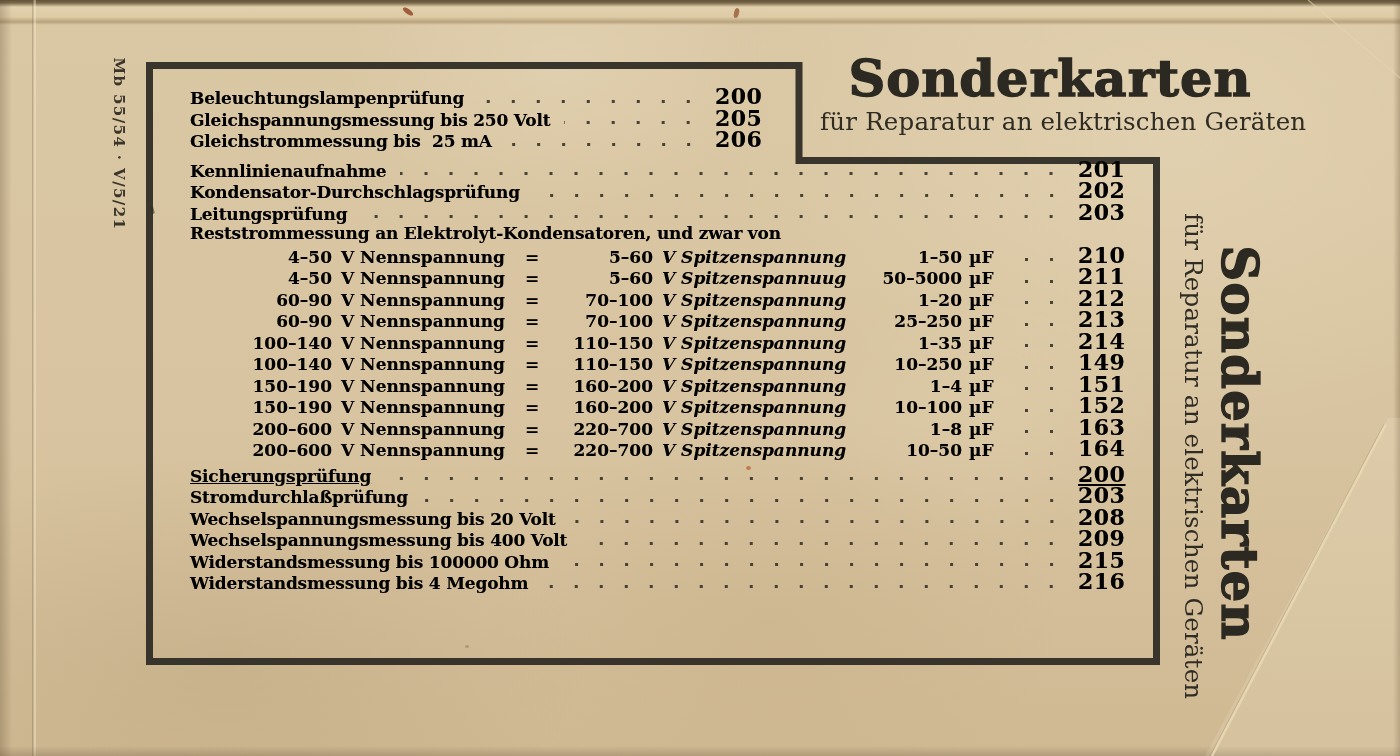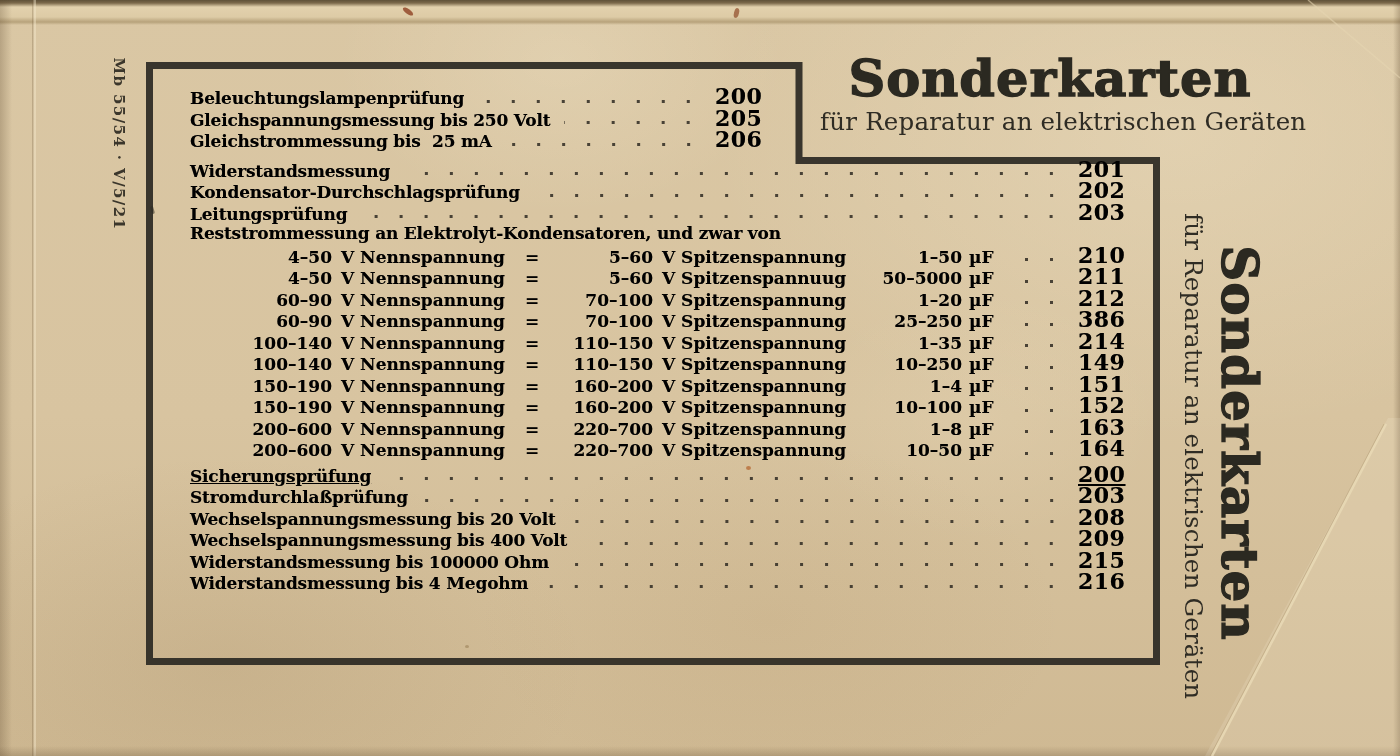--- a/index.html
+++ b/index.html
@@ -63,21 +63,21 @@
   .row.gap-b{margin-top:8px;}
   .row.gap-c{margin-top:4px;text-decoration:underline;}
   .num{width:40px;text-align:left;font-size:22px;letter-spacing:.5px;flex:none;}
   .dots{flex:1 1 auto;align-self:flex-end;height:5px;margin:0 14px 4px 14px;
     background-image:radial-gradient(circle,rgba(52,47,38,.88) 1.7px,rgba(0,0,0,0) 2px);
     background-size:25px 5px;background-repeat:repeat-x;background-position:right center;}
   .row.cap .c1{width:142px;text-align:right;flex:none;}
   .row.cap .c2{width:178px;padding-left:9px;flex:none;}
   .row.cap .c3{width:26px;text-align:center;flex:none;}
   .row.cap .c4{width:108px;text-align:right;flex:none;}
-  .row.cap .c5{width:208px;padding-left:9px;flex:none;}
+  .row.cap .c5{width:208px;padding-left:9px;flex:none;font-style:italic;}
   .row.cap .c6{width:92px;text-align:right;flex:none;}
   .row.cap .c7{width:36px;padding-left:7px;flex:none;}
   .row.cap .dots{margin-left:8px;}
 </style>
 </head>
 <body data-interactable="false">
 
 <div class="top-fold" data-interactable="false"></div>
 <div class="left-edge" data-interactable="false"></div>
 <div class="left-crease" data-interactable="false"></div>
@@ -119,21 +119,21 @@
       <span class="label" data-interactable="false">Gleichspannungsmessung bis 250 Volt</span>
       <span class="dots" data-interactable="false"></span>
       <span class="num" data-interactable="false">205</span>
     </div>
     <div class="row a" data-interactable="false">
       <span class="label" data-interactable="false">Gleichstrommessung bis  25 mA</span>
       <span class="dots" data-interactable="false"></span>
       <span class="num" data-interactable="false">206</span>
     </div>
     <div class="row b gap-b" data-interactable="false">
-      <span class="label" data-interactable="false">Widerstandsmessung</span>
+      <span class="label" data-interactable="false">Kennlinienaufnahme</span>
       <span class="dots" data-interactable="false"></span>
       <span class="num" data-interactable="false">201</span>
     </div>
     <div class="row b" data-interactable="false">
       <span class="label" data-interactable="false">Kondensator-Durchschlagsprüfung</span>
       <span class="dots" data-interactable="false"></span>
       <span class="num" data-interactable="false">202</span>
     </div>
     <div class="row b" data-interactable="false">
       <span class="label" data-interactable="false">Leitungsprüfung</span>
@@ -178,21 +178,21 @@
     </div>
     <div class="row cap" data-interactable="false">
       <span class="c1" data-interactable="false">60–90</span>
       <span class="c2" data-interactable="false">V Nennspannung</span>
       <span class="c3" data-interactable="false">=</span>
       <span class="c4" data-interactable="false">70–100</span>
       <span class="c5" data-interactable="false">V Spitzenspannung</span>
       <span class="c6" data-interactable="false">25–250</span>
       <span class="c7" data-interactable="false">µF</span>
       <span class="dots" data-interactable="false"></span>
-      <span class="num" data-interactable="false">386</span>
+      <span class="num" data-interactable="false">213</span>
     </div>
     <div class="row cap" data-interactable="false">
       <span class="c1" data-interactable="false">100–140</span>
       <span class="c2" data-interactable="false">V Nennspannung</span>
       <span class="c3" data-interactable="false">=</span>
       <span class="c4" data-interactable="false">110–150</span>
       <span class="c5" data-interactable="false">V Spitzenspannung</span>
       <span class="c6" data-interactable="false">1–35</span>
       <span class="c7" data-interactable="false">µF</span>
       <span class="dots" data-interactable="false"></span>

